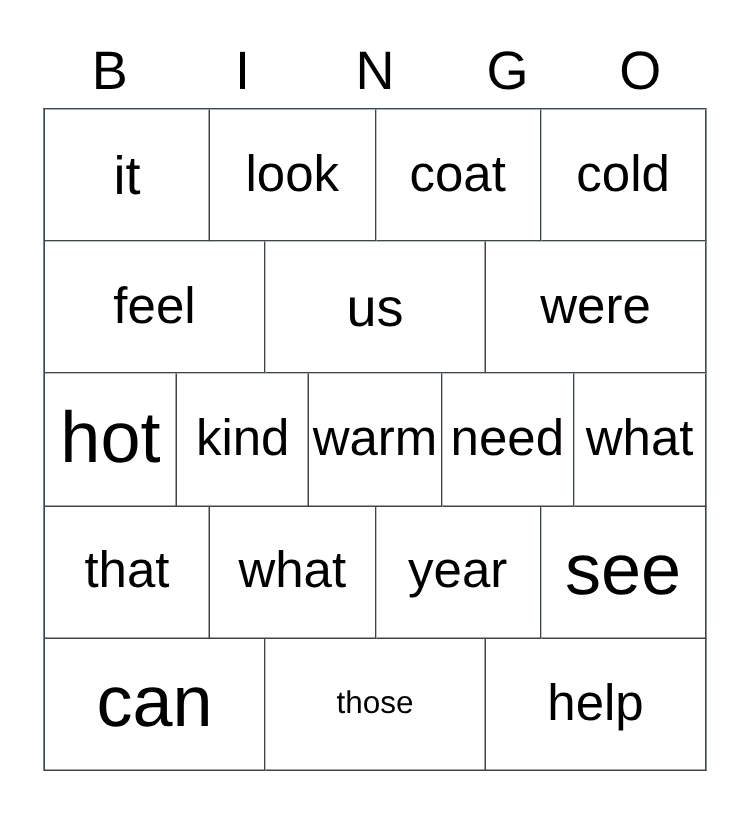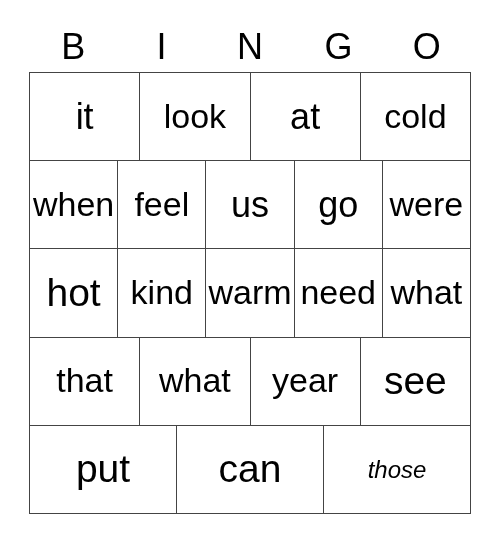--- a/index.html
+++ b/index.html
@@ -73,23 +73,23 @@
   .cell-text {
     display: block;
     font-size: 36px;
     line-height: 1.05;
     white-space: nowrap;
     color: #000;
     padding: 0 2px;
   }
   
   .cell-text.len-2 { font-size: 36px; }
-  .cell-text.len-3 { font-size: 39px; }
+  .cell-text.len-3 { font-size: 48px; }
   .cell-text.len-4 { font-size: 34px; }
-  .cell-text.len-5 { font-size: 24px; font-style: italic; }
+  .cell-text.len-5 { font-size: 21px; }
 </style>
 </head>
 <body>
 
 <div id="bingo-card">
 
   <div class="header-row">
     <div class="header-cell">B</div>
     <div class="header-cell">I</div>
     <div class="header-cell">N</div>
@@ -100,39 +100,33 @@
   <div class="grid">
 
     <div class="grid-row">
       <div class="grid-cell">
           <span class="cell-text len-2">it</span>
         </div>
       <div class="grid-cell">
           <span class="cell-text len-4">look</span>
         </div>
       <div class="grid-cell">
-          <span class="cell-text len-2">at</span>
+          <span class="cell-text len-4">coat</span>
         </div>
       <div class="grid-cell">
           <span class="cell-text len-4">cold</span>
         </div>
     </div>
 
     <div class="grid-row">
       <div class="grid-cell">
-          <span class="cell-text len-4">when</span>
-        </div>
-      <div class="grid-cell">
           <span class="cell-text len-4">feel</span>
         </div>
       <div class="grid-cell">
           <span class="cell-text len-2">us</span>
-        </div>
-      <div class="grid-cell">
-          <span class="cell-text len-2">go</span>
         </div>
       <div class="grid-cell">
           <span class="cell-text len-4">were</span>
         </div>
     </div>
 
     <div class="grid-row">
       <div class="grid-cell">
           <span class="cell-text len-3">hot</span>
         </div>
@@ -160,24 +154,24 @@
       <div class="grid-cell">
           <span class="cell-text len-4">year</span>
         </div>
       <div class="grid-cell">
           <span class="cell-text len-3">see</span>
         </div>
     </div>
 
     <div class="grid-row">
       <div class="grid-cell">
-          <span class="cell-text len-3">put</span>
-        </div>
-      <div class="grid-cell">
           <span class="cell-text len-3">can</span>
         </div>
       <div class="grid-cell">
           <span class="cell-text len-5">those</span>
+        </div>
+      <div class="grid-cell">
+          <span class="cell-text len-4">help</span>
         </div>
     </div>
 
   </div>
 </div>
 
 </body></html>

